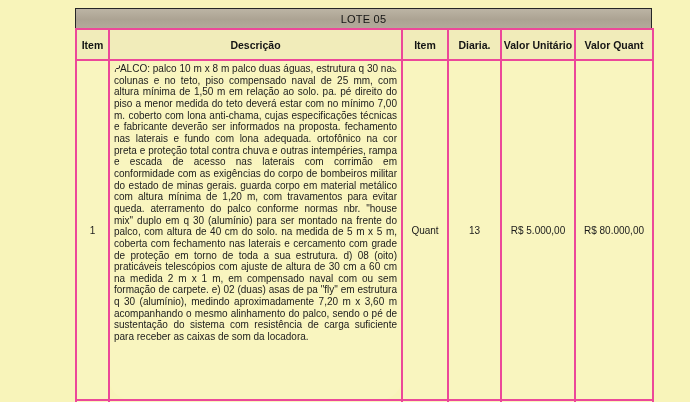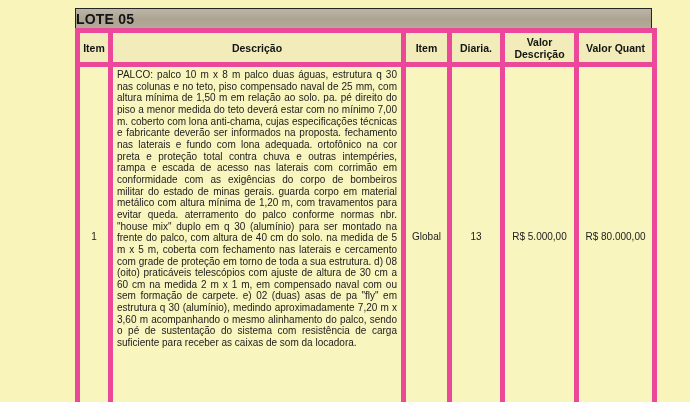--- a/index.html
+++ b/index.html
@@ -26,33 +26,34 @@
     width: 577px;
   }
   .lot-bar {
     box-sizing: border-box;
     width: 577px;
     height: 21px;
     border: 1px solid #262626;
     background: linear-gradient(180deg, #bcb4a4 0%, #aca393 55%, #b3aa9a 100%);
     display: flex;
     align-items: center;
-    font-weight: bold;
-    font-size: 14px;
+    justify-content: center;
+    font-weight: normal;
+    font-size: 11px;
     color: #141414;
     letter-spacing: 0.2px;
   }
   table.lot-table {
     border-collapse: collapse;
     table-layout: fixed;
     width: 577px;
     margin-top: -1px;
   }
   table.lot-table td, table.lot-table th {
-    border: 5px solid #ec4899;
+    border: 2px solid #ec4899;
     padding: 0;
     overflow: hidden;
   }
   th.hdr {
     background: #f1ecba;
     font-weight: bold;
     font-size: 10.5px;
     color: #141414;
     height: 29px;
     text-align: center;
@@ -62,20 +63,21 @@
   }
   td.cell {
     background: #f9f5bf;
     font-size: 10px;
     vertical-align: middle;
     text-align: center;
   }
   td.desc-cell {
     vertical-align: top;
     text-align: justify;
+    border-radius: 22px;
   }
   .desc-text {
     padding: 2px 4px 2px 4px;
     min-height: 334px;
     font-size: 10px;
     line-height: 11.65px;
     text-align: justify;
     color: #1b1b1b;
   }
   tr.next-row td {
@@ -101,31 +103,31 @@
         <col style="width:53px">
         <col style="width:74px">
         <col style="width:78px">
       </colgroup>
       <thead>
         <tr>
           <th class="hdr">Item</th>
           <th class="hdr">Descrição</th>
           <th class="hdr">Item</th>
           <th class="hdr">Diaria.</th>
-          <th class="hdr">Valor Descrição</th>
+          <th class="hdr">Valor Unitário</th>
           <th class="hdr">Valor Quant</th>
         </tr>
       </thead>
       <tbody>
         <tr>
           <td class="cell">1</td>
           <td class="cell desc-cell">
             <div class="desc-text">PALCO: palco 10 m x 8 m palco duas águas, estrutura q 30 nas colunas e no teto, piso compensado naval de 25 mm, com altura mínima de 1,50 m em relação ao solo. pa. pé direito do piso a menor medida do teto deverá estar com no mínimo 7,00 m. coberto com lona anti-chama, cujas especificações técnicas e fabricante deverão ser informados na proposta. fechamento nas laterais e fundo com lona adequada. ortofônico na cor preta e proteção total contra chuva e outras intempéries, rampa e escada de acesso nas laterais com corrimão em conformidade com as exigências do corpo de bombeiros militar do estado de minas gerais. guarda corpo em material metálico com altura mínima de 1,20 m, com travamentos para evitar queda. aterramento do palco conforme normas nbr. "house mix" duplo em q 30 (alumínio) para ser montado na frente do palco, com altura de 40 cm do solo. na medida de 5 m x 5 m, coberta com fechamento nas laterais e cercamento com grade de proteção em torno de toda a sua estrutura. d) 08 (oito) praticáveis telescópios com ajuste de altura de 30 cm a 60 cm na medida 2 m x 1 m, em compensado naval com ou sem formação de carpete. e) 02 (duas) asas de pa "fly" em estrutura q 30 (alumínio), medindo aproximadamente 7,20 m x 3,60 m acompanhando o mesmo alinhamento do palco, sendo o pé de sustentação do sistema com resistência de carga suficiente para receber as caixas de som da locadora.</div>
           </td>
-          <td class="cell">Global</td>
+          <td class="cell">Quant</td>
           <td class="cell">13</td>
           <td class="cell">R$ 5.000,00</td>
           <td class="cell">R$ 80.000,00</td>
         </tr>
         <tr class="next-row">
           <td></td>
           <td></td>
           <td></td>
           <td></td>
           <td></td>

